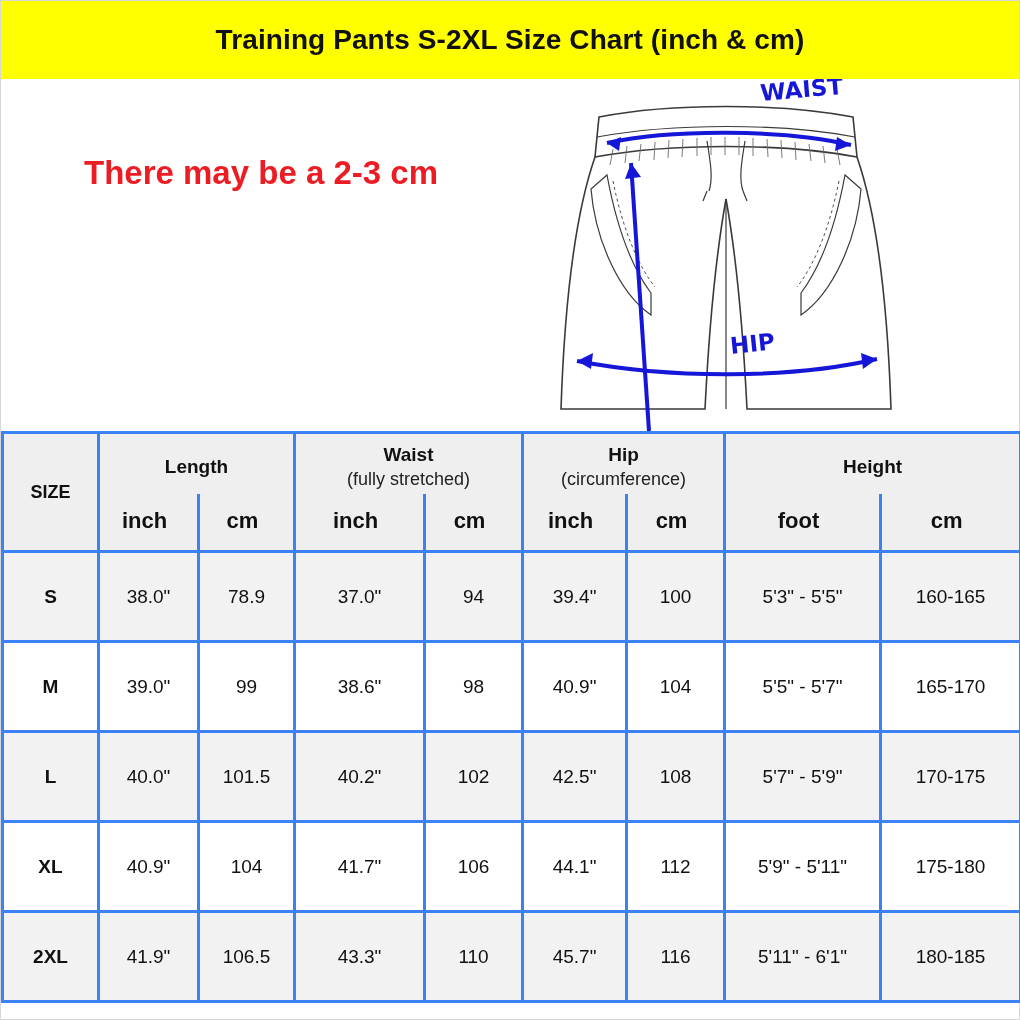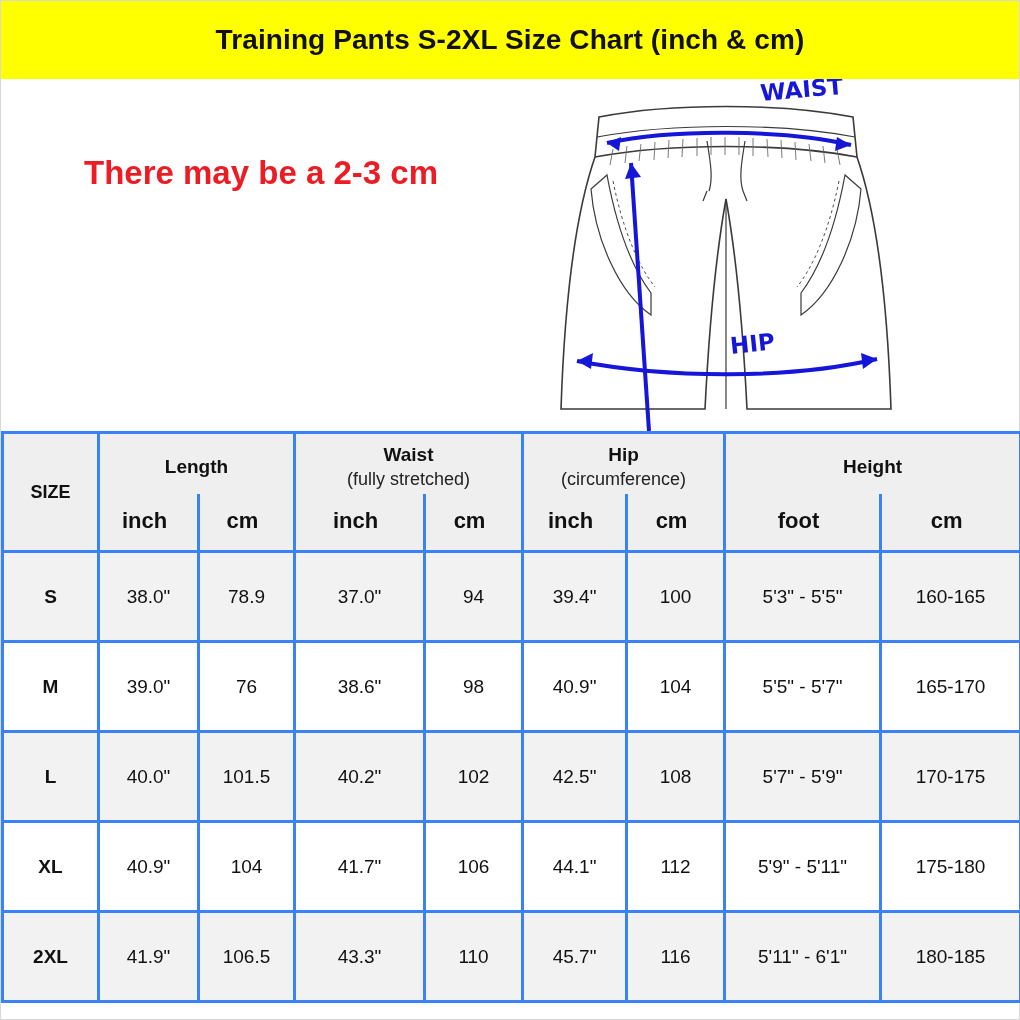--- a/index.html
+++ b/index.html
@@ -236,21 +236,21 @@
         <td>94</td>
         <td>39.4"</td>
         <td>100</td>
         <td>5'3" - 5'5"</td>
         <td>160-165</td>
       </tr>
 
       <tr class="body-row even">
         <td class="sz">M</td>
         <td>39.0"</td>
-        <td>76</td>
+        <td>99</td>
         <td>38.6"</td>
         <td>98</td>
         <td>40.9"</td>
         <td>104</td>
         <td>5'5" - 5'7"</td>
         <td>165-170</td>
       </tr>
 
       <tr class="body-row odd">
         <td class="sz">L</td>

